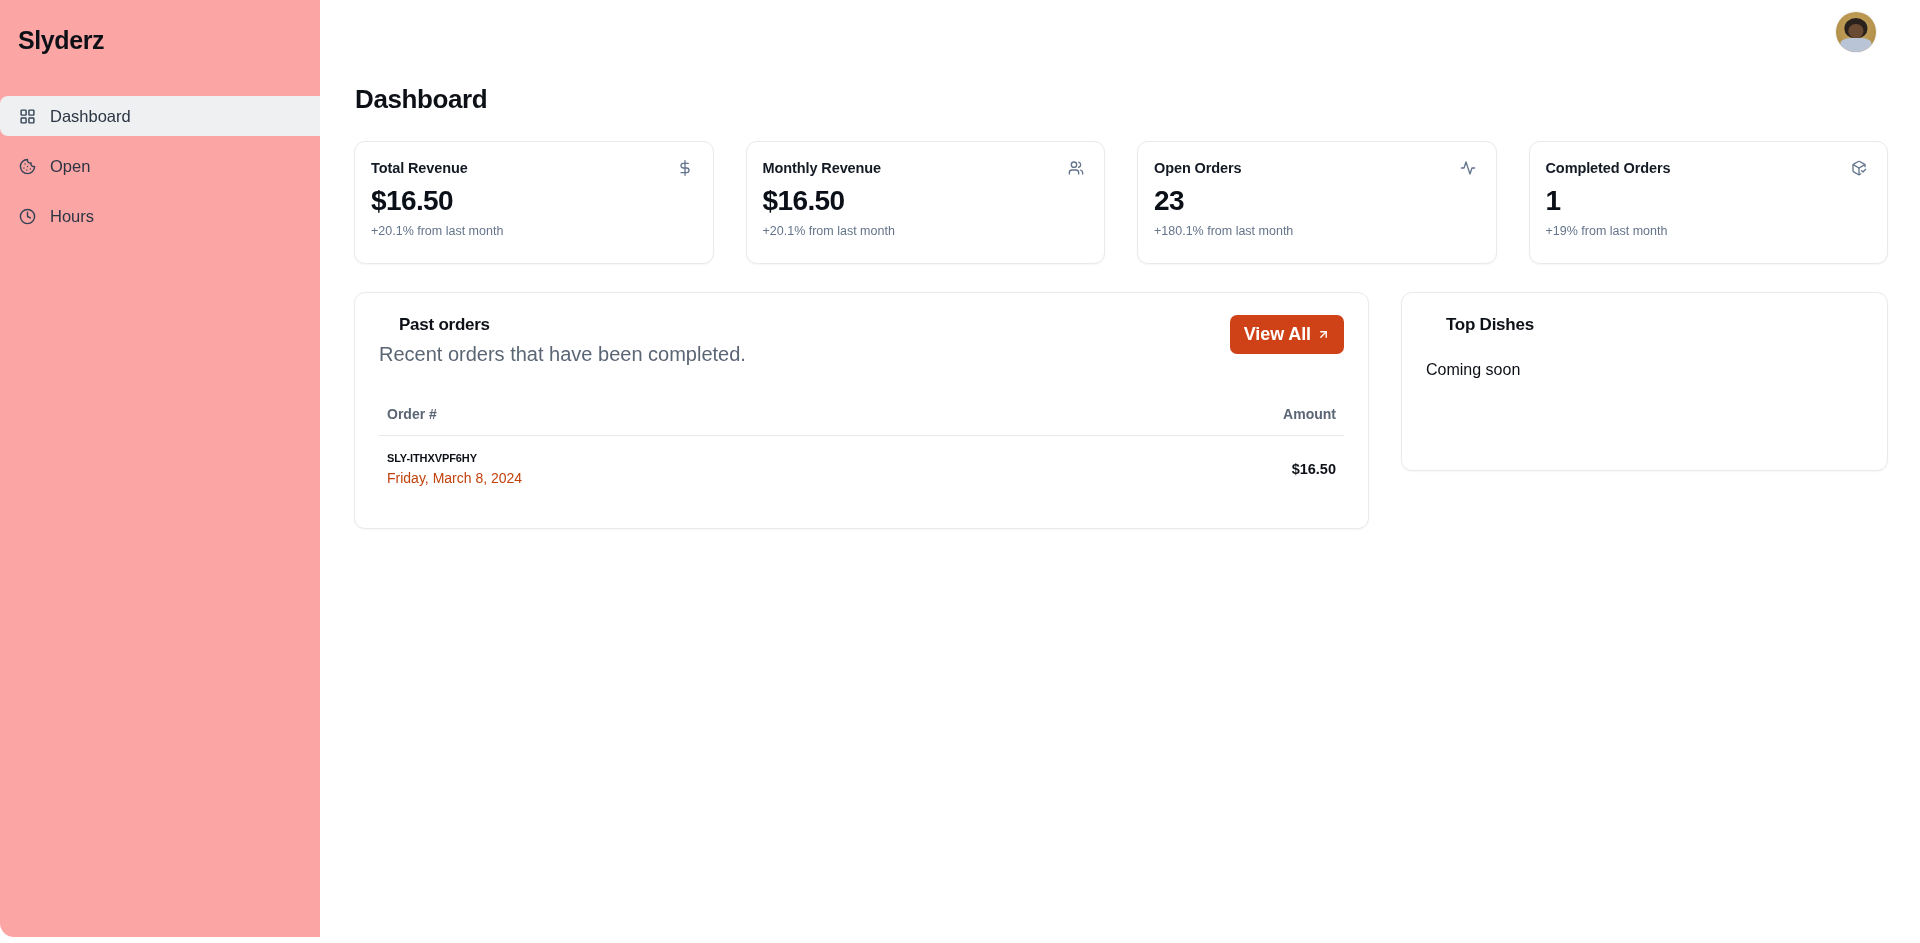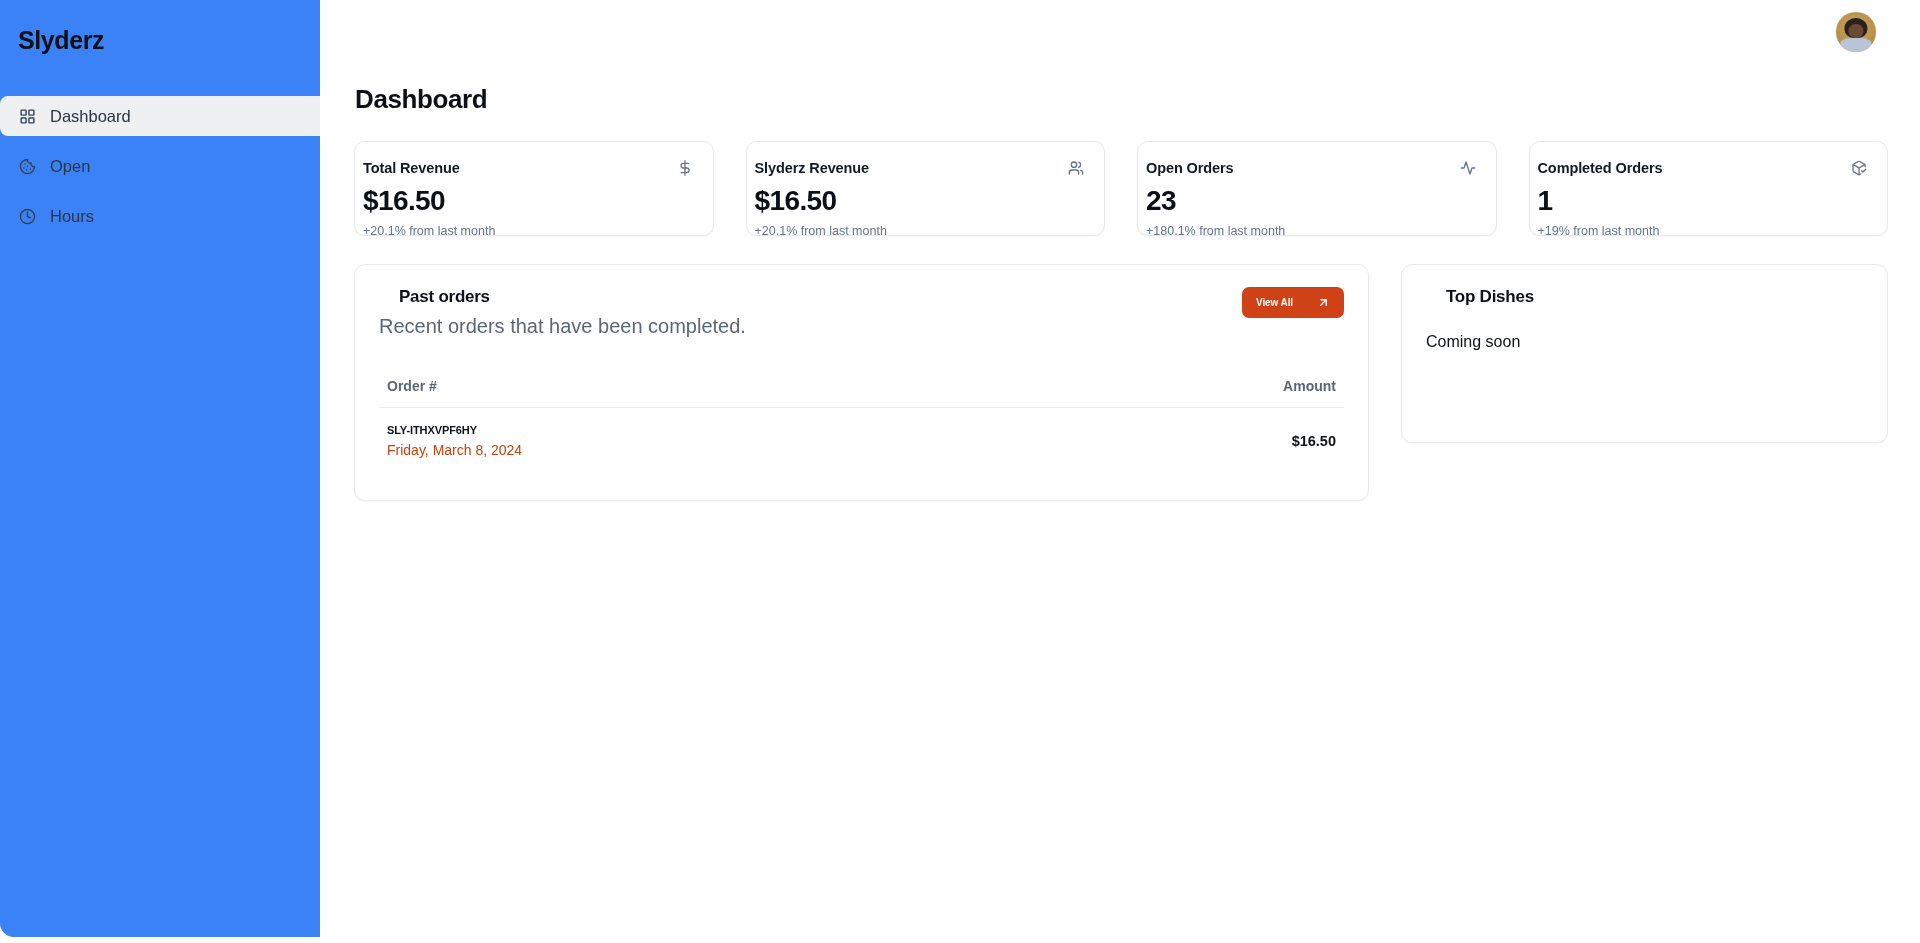--- a/index.html
+++ b/index.html
@@ -19,21 +19,21 @@
     width: 1920px;
     height: 943px;
     position: relative;
   }
 
   
   .sidebar {
     width: 320px;
     flex: 0 0 320px;
     height: 937px;
-    background: #3b82f6;
+    background: #fca5a5;
     border-bottom-left-radius: 14px;
     border-bottom-right-radius: 0px;
     padding: 0;
     position: relative;
     overflow: hidden;
   }
   .brand {
     padding: 16px 18px 0 18px;
     height: 64px;
     display: flex;
@@ -145,21 +145,21 @@
     grid-template-columns: repeat(4, 1fr);
     gap: 32px;
     margin-top: 26px;
   }
   .card {
     background: #ffffff;
     border: 1px solid #e8eaee;
     border-radius: 11px;
     box-shadow: 0 1px 2px rgba(16,24,40,0.04);
   }
-  .stat-card { padding: 18px 20px 20px 8px; height: 95px; }
+  .stat-card { padding: 18px 20px 20px 16px; height: 123px; }
   .stat-head {
     display: flex;
     align-items: flex-start;
     justify-content: space-between;
   }
   .stat-title {
     font-size: 14.5px;
     font-weight: 600;
     color: #131a24;
     letter-spacing: -0.1px;
@@ -201,24 +201,24 @@
     margin-left: 20px;
   }
   .panel-sub {
     font-size: 20px;
     color: #5b6675;
     margin-top: 8px;
   }
   .view-all {
     display: inline-flex;
     align-items: center;
-    gap: 24px;
+    gap: 6px;
     background: #cf4116;
     color: #ffffff;
-    font-size: 10px;
+    font-size: 18px;
     font-weight: 700;
     border: none;
     border-radius: 7px;
     padding: 9px 14px;
     cursor: pointer;
     letter-spacing: -0.1px;
     white-space: nowrap;
   }
   .view-all svg { display: block; }
 
@@ -344,21 +344,21 @@
                 <path d="M17 5H9.5a3.5 3.5 0 0 0 0 7h5a3.5 3.5 0 0 1 0 7H6"></path>
               </svg>
             </span>
           </div>
           <div class="stat-value">$16.50</div>
           <div class="stat-sub">+20.1% from last month</div>
         </div>
 
         <div class="card stat-card">
           <div class="stat-head">
-            <span class="stat-title">Slyderz Revenue</span>
+            <span class="stat-title">Monthly Revenue</span>
             <span class="stat-icon">
               <svg width="16" height="16" viewBox="0 0 24 24" fill="none" stroke="currentColor" stroke-width="2" stroke-linecap="round" stroke-linejoin="round">
                 <path d="M16 21v-2a4 4 0 0 0-4-4H6a4 4 0 0 0-4 4v2"></path>
                 <circle cx="9" cy="7" r="4"></circle>
                 <path d="M22 21v-2a4 4 0 0 0-3-3.87"></path>
                 <path d="M16 3.13a4 4 0 0 1 0 7.75"></path>
               </svg>
             </span>
           </div>
           <div class="stat-value">$16.50</div>

